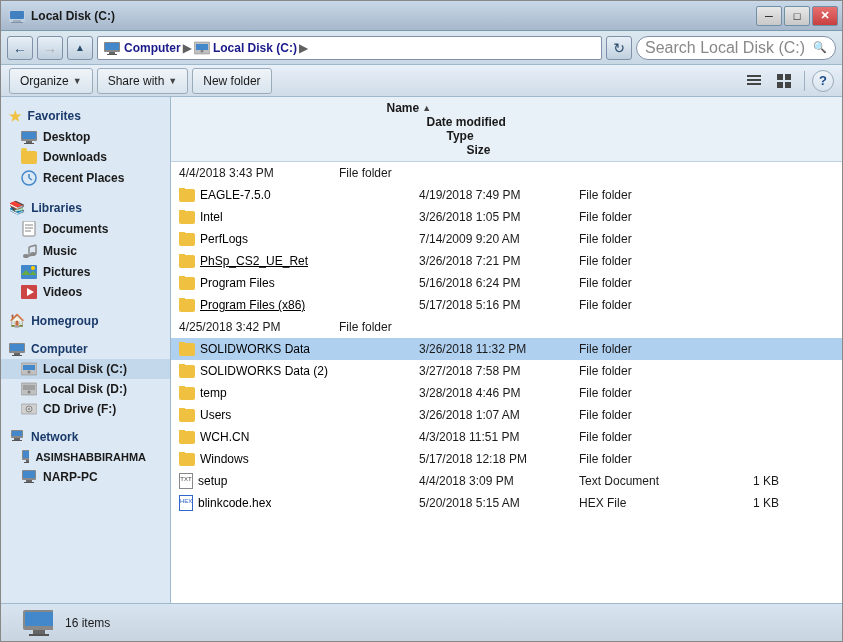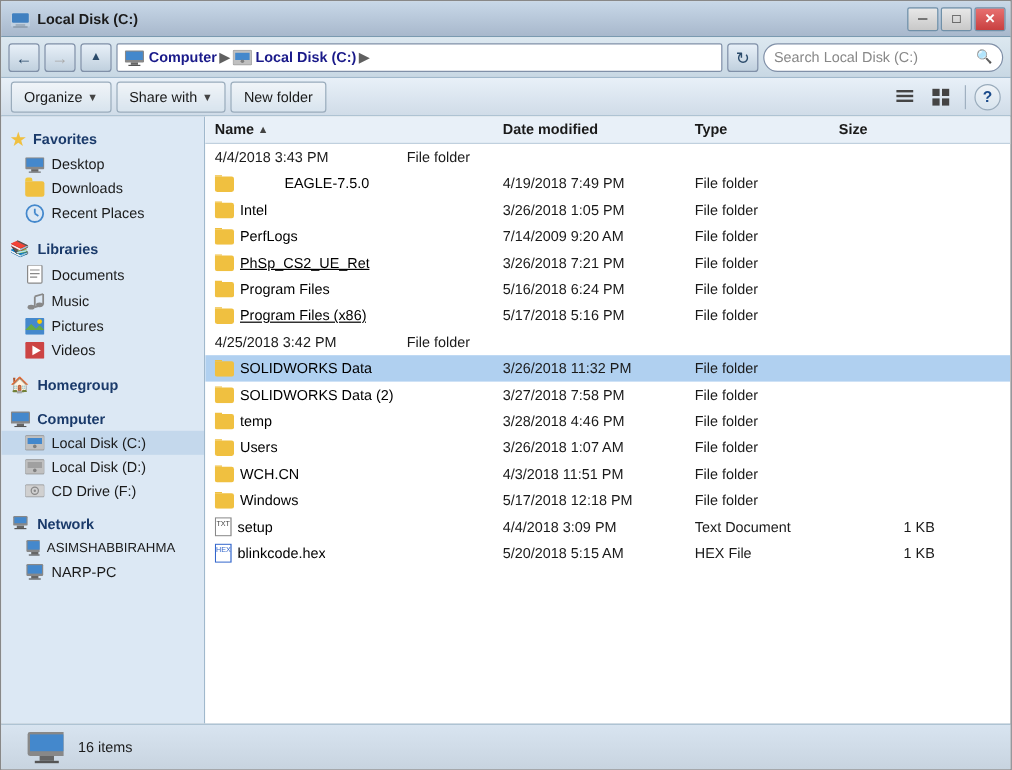--- a/index.html
+++ b/index.html
@@ -188,20 +188,21 @@
       cursor: pointer;
     }
     .sidebar-item {
       display: flex;
       align-items: center;
       gap: 6px;
       padding: 3px 24px 3px 20px;
       font-size: 12px;
       color: #1a1a1a;
       cursor: pointer;
+      font-weight: bold;
     }
     .sidebar-item.selected { background: #c4d8ec; }
     .small-folder {
       display: inline-block;
       width: 16px;
       height: 13px;
       background: #f0c840;
       border-radius: 0 2px 2px 2px;
       position: relative;
       flex-shrink: 0;
@@ -226,20 +227,21 @@
     }
     .content-header {
       display: flex;
       align-items: center;
       padding: 4px 8px;
       background: #e8f0f8;
       border-bottom: 1px solid #c0d0de;
       position: sticky;
       top: 0;
       z-index: 10;
+      flex-direction: column;
     }
     .col-header {
       font-size: 12px;
       color: #1a1a1a;
       font-weight: 600;
       cursor: pointer;
       display: flex;
       align-items: center;
       gap: 3px;
     }
@@ -350,21 +352,21 @@
       <svg width="16" height="14" style="margin-right:3px;flex-shrink:0">
         <rect x="0" y="1" width="16" height="12" rx="1" fill="#c0c0c0" stroke="#808080" stroke-width="0.5"></rect>
         <rect x="2" y="3" width="12" height="6" fill="#4488cc"></rect>
         <circle cx="8" cy="10" r="1.5" fill="#808080"></circle>
       </svg>
       <span style="color:#1a1a8a;font-weight:600;">Local Disk (C:)</span>
       <span class="path-arrow"> ▶</span>
     </div>
     <div class="refresh-btn">↻</div>
     <div class="search-box">
-      <span style="color:#888;font-size:12px;">Search Local Disk (C:)</span>
+      <span style="color:#888;font-size:16px;">Search Local Disk (C:)</span>
       <span class="search-icon">🔍</span>
     </div>
   </div>
 
   <div class="toolbar">
     <div class="tool-btn">
       <span>Organize</span>
       <span class="arrow">▼</span>
     </div>
     <div class="tool-btn">
@@ -565,21 +567,21 @@
       <div class="file-row">
     <div class="file-date">4/4/2018 3:43 PM</div>
     <div class="file-type">File folder</div>
     <div class="file-size"></div>
   </div>
           <div class="file-row">
     <div class="file-name">
       <span style="display:inline-block;width:16px;height:13px;background:#f0c040;border-radius:0 2px 2px 2px;position:relative;flex-shrink:0;">
       <span style="position:absolute;top:-3px;left:0;width:6px;height:3px;background:#f0c040;border-radius:2px 2px 0 0;display:block;"></span>
     </span>
-      <span style="overflow:hidden;text-overflow:ellipsis;white-space:nowrap;margin-left:37px;">EAGLE-7.5.0</span>
+      <span style="overflow:hidden;text-overflow:ellipsis;white-space:nowrap;">EAGLE-7.5.0</span>
     </div>
     <div class="file-date">4/19/2018 7:49 PM</div>
     <div class="file-type">File folder</div>
     <div class="file-size"></div>
   </div>
           <div class="file-row">
     <div class="file-name">
       <span style="display:inline-block;width:16px;height:13px;background:#f0c040;border-radius:0 2px 2px 2px;position:relative;flex-shrink:0;">
       <span style="position:absolute;top:-3px;left:0;width:6px;height:3px;background:#f0c040;border-radius:2px 2px 0 0;display:block;"></span>
     </span>

